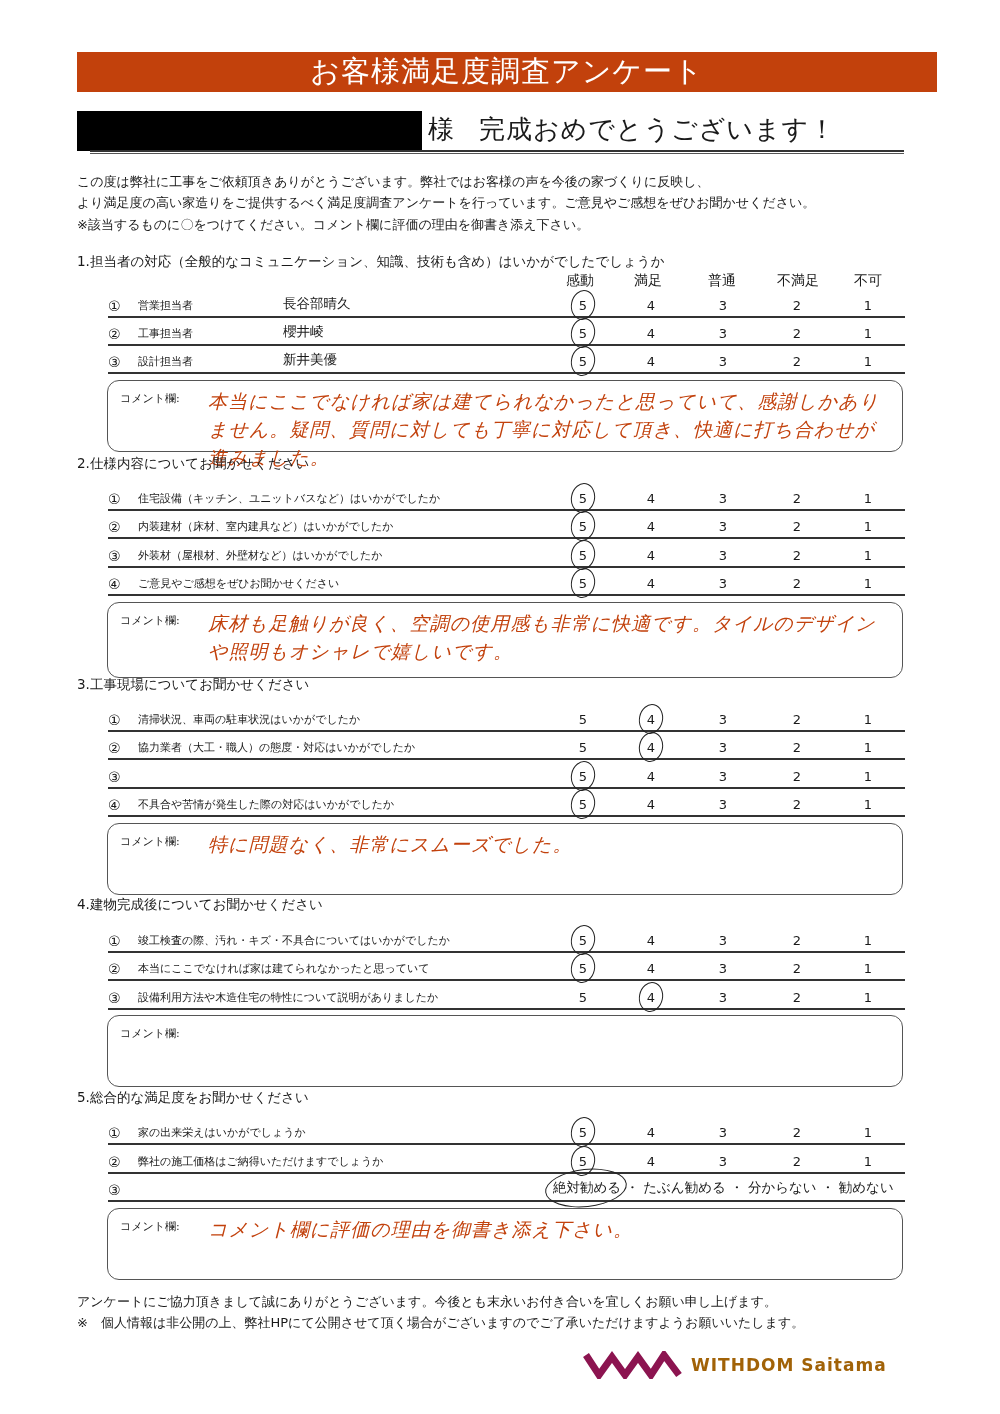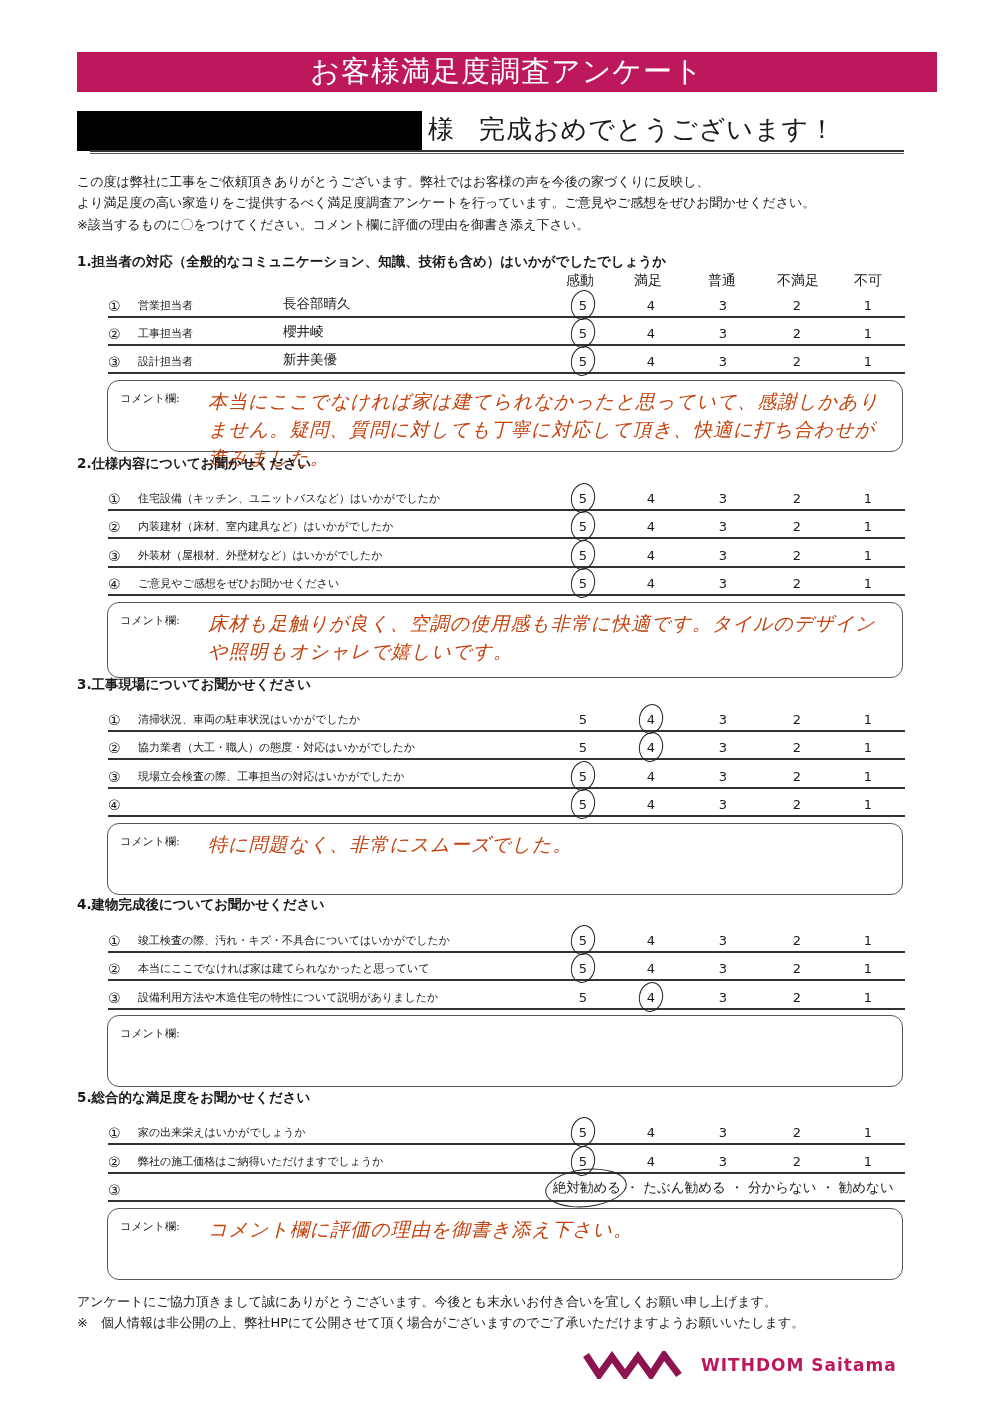--- a/index.html
+++ b/index.html
@@ -1,34 +1,34 @@
 <!DOCTYPE html>
 <html><head>
   <meta charset="utf-8">
   <style>
     html, body { margin: 0; padding: 0; background: #ffffff; }
     body { width: 1000px; height: 1414px; position: relative; overflow: hidden;
            font-family: "DejaVu Sans", "Liberation Sans", sans-serif; color: #1a1a1a; }
     .abs { position: absolute; }
 
     
-    .title-bar { left: 77px; top: 52px; width: 860px; height: 40px; background: #be185d;
+    .title-bar { left: 77px; top: 52px; width: 860px; height: 40px; background: #c2410c;
                  display: flex; align-items: center; justify-content: center; }
     .title-text { color: #fff; font-size: 29px; letter-spacing: 1px; }
 
     
     .name-block { left: 77px; top: 111px; width: 345px; height: 40px; background: #000; }
     .greeting { left: 428px; top: 112px; font-size: 26px; letter-spacing: 1px; }
     .greeting .sama { margin-right: 24px; }
     .name-underline { left: 90px; top: 150px; width: 814px; height: 4px;
                       border-top: 2px solid #333; border-bottom: 1px solid #555; box-sizing: border-box; }
 
     .intro { left: 77px; font-size: 13px; line-height: 18px; }
 
-    .section-title { left: 77px; font-size: 13.5px; font-weight: bold; }
+    .section-title { left: 77px; font-size: 13.5px; font-weight: normal; }
 
     .col-headers { top: 272px; left: 560px; width: 340px; height: 18px; }
     .col-h { position: absolute; font-size: 14px; width: 60px; text-align: center; top: 0; }
 
     .q-row { left: 108px; width: 797px; height: 28px; border-bottom: 2px solid #333; box-sizing: border-box; }
     .q-row .q-num { position: absolute; left: 0; bottom: 2px; font-size: 14px; }
     .q-row .q-label { position: absolute; left: 30px; bottom: 3px; font-size: 11px; white-space: nowrap; }
     .q-row .q-person { position: absolute; left: 175px; bottom: 3px; font-size: 13.5px; }
     .q-row .score { position: absolute; bottom: 3px; font-size: 13px; width: 30px; text-align: center; }
     .q-row .score.circled::before { content: ""; position: absolute; left: 3px; top: -8px; width: 22px; height: 28px;
@@ -41,21 +41,21 @@
     .comment-box { left: 107px; width: 796px; border: 1.5px solid #555; border-radius: 12px; box-sizing: border-box; }
     .comment-label { position: absolute; left: 12px; top: 10px; font-size: 11px; }
     .comment-text { position: absolute; left: 100px; top: 6px; right: 10px;
                     font-family: "DejaVu Serif", "Liberation Serif", serif; font-style: italic;
                     font-size: 19px; line-height: 28px; color: #c2410c; letter-spacing: 1px; }
 
     .footer-text { left: 77px; font-size: 13px; }
 
     .logo { left: 583px; top: 1350px; height: 30px; display: flex; align-items: center; }
     .logo-mark { width: 100px; height: 28px; }
-    .logo-text { margin-left: 18px; font-size: 17px; font-weight: bold; color: #be185d; letter-spacing: 1px; }
+    .logo-text { margin-left: 8px; font-size: 17px; font-weight: bold; color: #a16207; letter-spacing: 1px; }
   </style>
 </head>
 <body>
 
 <div class="abs title-bar">
   <span class="title-text">お客様満足度調査アンケート</span>
 </div>
 <div class="abs name-block"></div>
 <div class="abs greeting">
   <span class="sama">様</span><span>完成おめでとうございます！</span>
@@ -165,29 +165,29 @@
       <span class="q-num">②</span>
       <span class="q-label">協力業者（大工・職人）の態度・対応はいかがでしたか</span>
       <span class="score" style="left:460px;">5</span>
       <span class="score circled" style="left:528px;">4</span>
       <span class="score" style="left:600px;">3</span>
       <span class="score" style="left:674px;">2</span>
       <span class="score" style="left:745px;">1</span>
     </div>
     <div class="abs q-row" style="top:761px;">
       <span class="q-num">③</span>
-      <span class="q-label">現場立会検査の際、工事担当の対応はいかがでしたか</span>
       <span class="score circled" style="left:460px;">5</span>
       <span class="score" style="left:528px;">4</span>
       <span class="score" style="left:600px;">3</span>
       <span class="score" style="left:674px;">2</span>
       <span class="score" style="left:745px;">1</span>
     </div>
     <div class="abs q-row" style="top:789px;">
       <span class="q-num">④</span>
+      <span class="q-label">不具合や苦情が発生した際の対応はいかがでしたか</span>
       <span class="score circled" style="left:460px;">5</span>
       <span class="score" style="left:528px;">4</span>
       <span class="score" style="left:600px;">3</span>
       <span class="score" style="left:674px;">2</span>
       <span class="score" style="left:745px;">1</span>
     </div>
     <div class="abs comment-box" style="top:823px;height:72px;">
       <span class="comment-label">コメント欄:</span>
       <span class="comment-text">特に問題なく、非常にスムーズでした。</span>
     </div>

